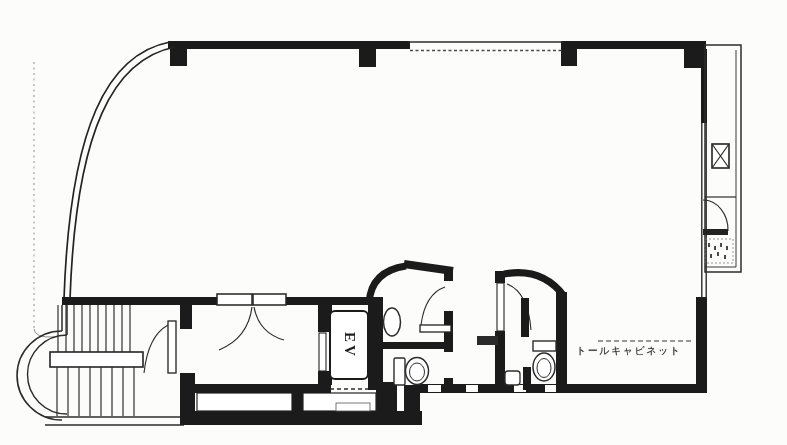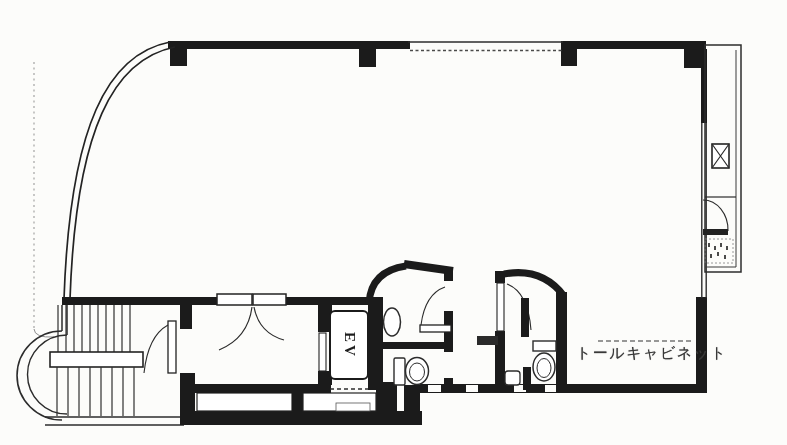--- a/index.html
+++ b/index.html
@@ -5,21 +5,21 @@
   html,body{margin:0;padding:0;background:#ffffff;}
   .canvas{position:relative;width:787px;height:445px;background:#fcfcfa;overflow:hidden;
           font-family:"DejaVu Sans", sans-serif;}
   .plan-svg{position:absolute;left:0;top:0;}
   .ev-label{position:absolute;left:330px;top:311px;width:38px;height:68px;
             display:flex;align-items:center;justify-content:center;}
   .ev-label span{display:block;transform:rotate(90deg);
             font-family:"Liberation Serif", serif;font-size:15px;font-weight:bold;
             letter-spacing:3px;color:#1e1e1e;}
   .cabinet-note{position:absolute;left:576px;top:344px;width:120px;height:15px;
-            font-size:15px;letter-spacing:1.5px;color:#383838;white-space:nowrap;
+            font-size:10px;letter-spacing:1.5px;color:#383838;white-space:nowrap;
             text-shadow:0 0 0.7px rgba(70,70,70,.8);}
 </style>
 </head>
 <body>
 
 <div class="canvas">
 
 <svg class="plan-svg" width="787" height="445" viewBox="0 0 787 445">
   <g fill="#1b1b1b" stroke="none">
 

